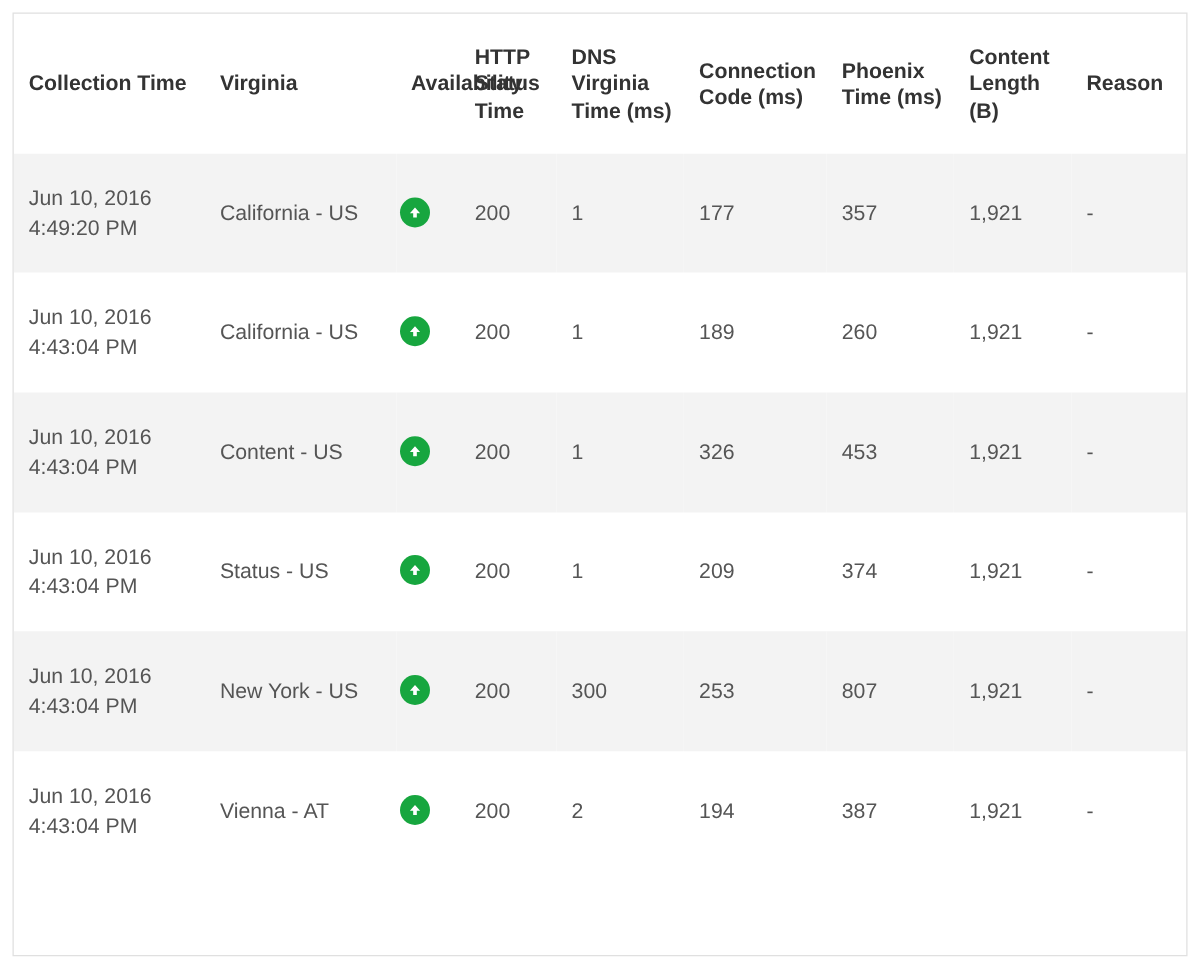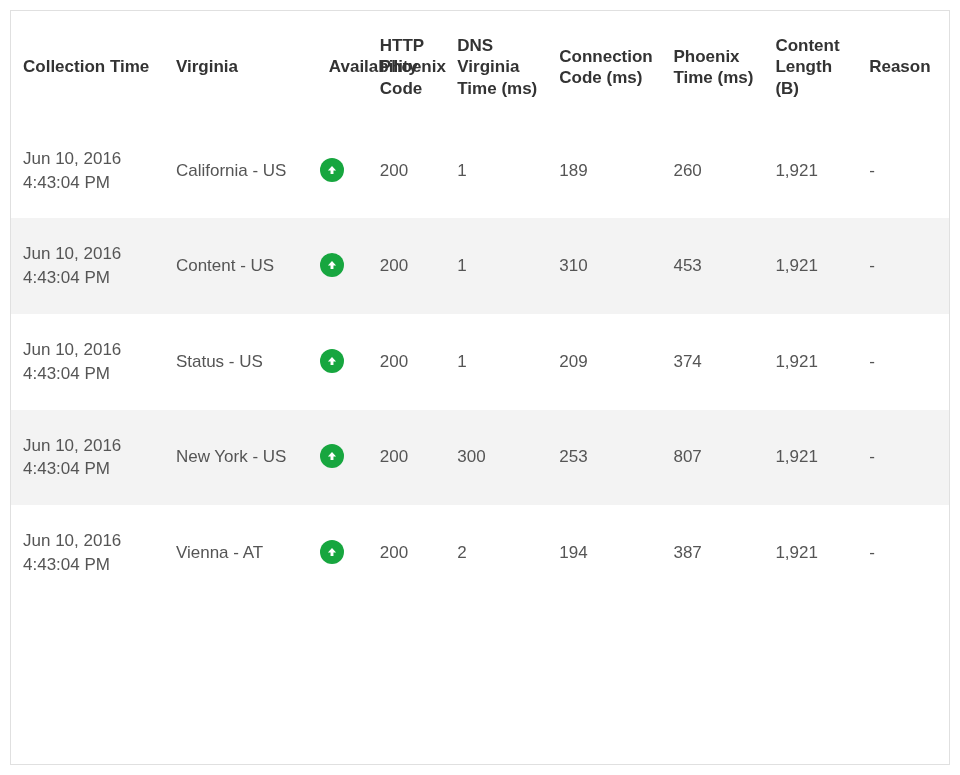--- a/index.html
+++ b/index.html
@@ -81,29 +81,44 @@
       <col class="col-conn">
       <col class="col-resp">
       <col class="col-length">
       <col class="col-reason">
     </colgroup>
     <thead>
       <tr>
         <th>Collection Time</th>
         <th>Virginia</th>
         <th>Availability</th>
-        <th>HTTP Phoenix Code</th>
+        <th>HTTP Status Time</th>
         <th>DNS Virginia Time (ms)</th>
         <th>Connection Code (ms)</th>
         <th>Phoenix Time (ms)</th>
         <th>Content Length (B)</th>
         <th>Reason</th>
       </tr>
     </thead>
     <tbody id="tbody">
+        <tr class="alt">
+          <td>Jun 10, 2016 4:49:20 PM</td>
+          <td>California - US</td>
+          <td class="c-avail"><span class="avail-icon" title="up">
+              <svg width="14" height="14" viewBox="0 0 24 24" fill="none">
+                <path d="M12 5 L5 13 L9.5 13 L9.5 19 L14.5 19 L14.5 13 L19 13 Z" fill="#ffffff"></path>
+              </svg>
+            </span></td>
+          <td>200</td>
+          <td>1</td>
+          <td>177</td>
+          <td>357</td>
+          <td>1,921</td>
+          <td>-</td>
+        </tr>
         <tr>
           <td>Jun 10, 2016 4:43:04 PM</td>
           <td>California - US</td>
           <td class="c-avail"><span class="avail-icon" title="up">
               <svg width="14" height="14" viewBox="0 0 24 24" fill="none">
                 <path d="M12 5 L5 13 L9.5 13 L9.5 19 L14.5 19 L14.5 13 L19 13 Z" fill="#ffffff"></path>
               </svg>
             </span></td>
           <td>200</td>
           <td>1</td>
@@ -115,21 +130,21 @@
         <tr class="alt">
           <td>Jun 10, 2016 4:43:04 PM</td>
           <td>Content - US</td>
           <td class="c-avail"><span class="avail-icon" title="up">
               <svg width="14" height="14" viewBox="0 0 24 24" fill="none">
                 <path d="M12 5 L5 13 L9.5 13 L9.5 19 L14.5 19 L14.5 13 L19 13 Z" fill="#ffffff"></path>
               </svg>
             </span></td>
           <td>200</td>
           <td>1</td>
-          <td>310</td>
+          <td>326</td>
           <td>453</td>
           <td>1,921</td>
           <td>-</td>
         </tr>
         <tr>
           <td>Jun 10, 2016 4:43:04 PM</td>
           <td>Status - US</td>
           <td class="c-avail"><span class="avail-icon" title="up">
               <svg width="14" height="14" viewBox="0 0 24 24" fill="none">
                 <path d="M12 5 L5 13 L9.5 13 L9.5 19 L14.5 19 L14.5 13 L19 13 Z" fill="#ffffff"></path>

